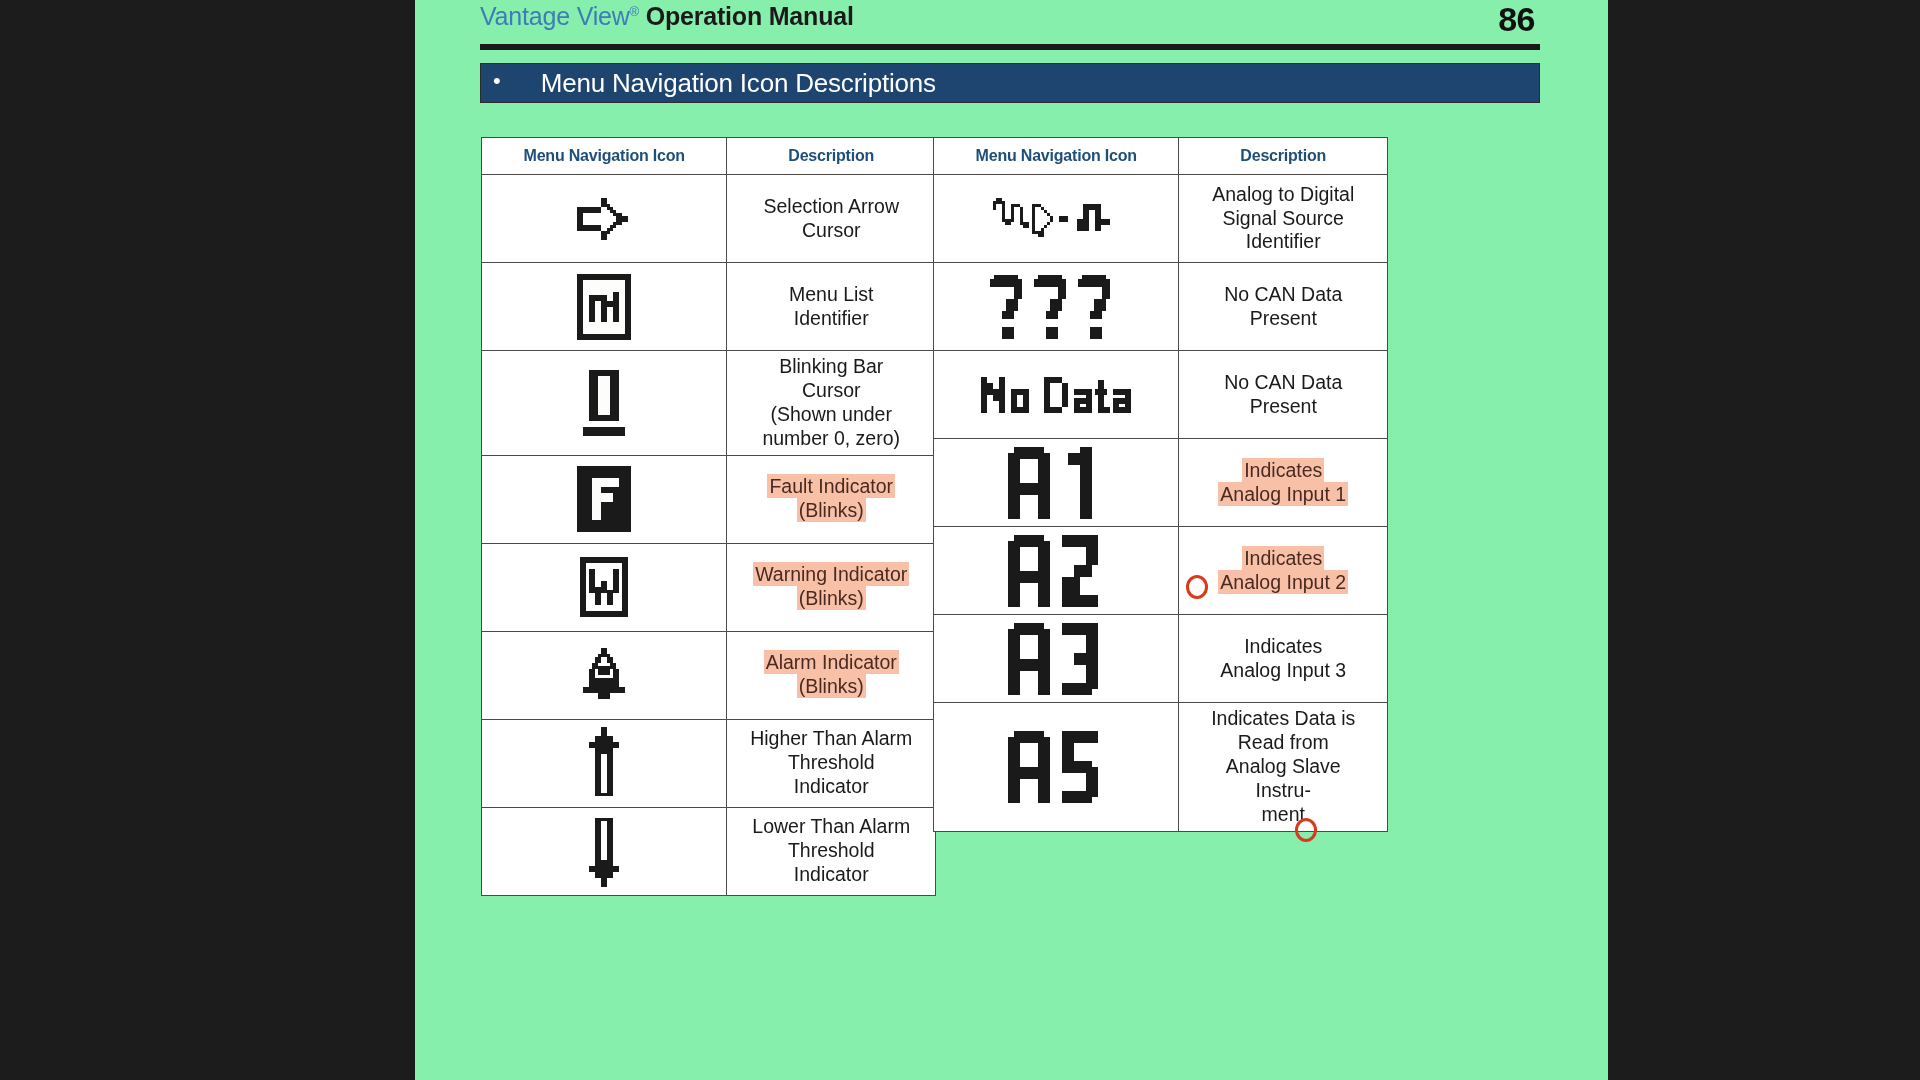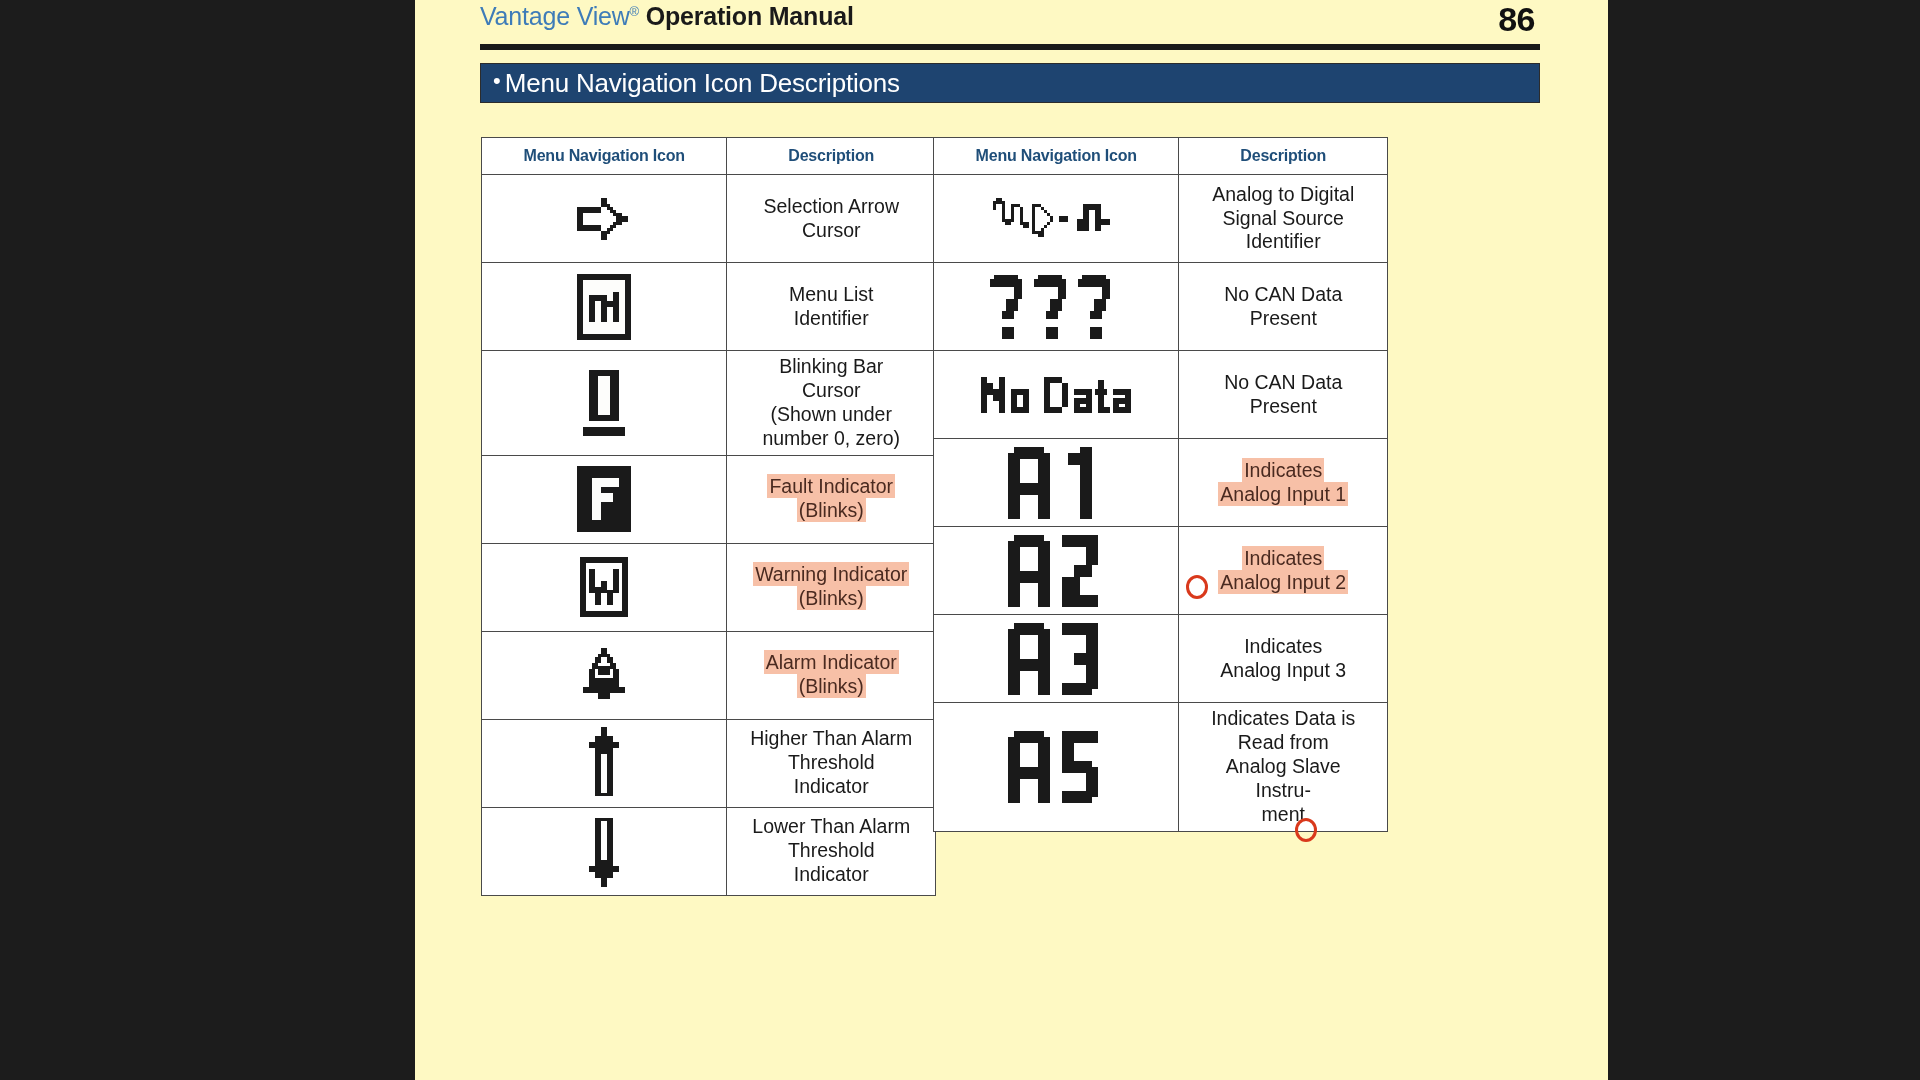--- a/index.html
+++ b/index.html
@@ -12,21 +12,21 @@
   }
   #viewport {
     position: relative;
     width: 1920px; height: 1080px;
     background: #1c1c1c;
   }
   
   #page {
     position: absolute;
     left: 415px; top: 0; width: 1193px; height: 1080px;
-    background: #fef9c3;
+    background: #86efac;
   }
 
   
   #header {
     position: absolute;
     left: 65px; top: 0px; width: 1060px; height: 46px;
   }
   #doc-title {
     position: absolute; left: 0; top: 2px;
     font-size: 25px;
@@ -70,20 +70,21 @@
     display: flex; align-items: center;
     padding-left: 12px;
   }
   #section-banner .bullet {
     color: #ffffff; font-size: 22px; line-height: 1;
     margin-right: 4px; position: relative; top: -2px;
   }
   #section-banner .title {
     color: #ffffff; font-size: 26px; letter-spacing: -0.2px;
     white-space: nowrap;
+    margin-left: 36px;
   }
 
   
   .nav-table {
     position: absolute;
     border-collapse: collapse;
     background: #ffffff;
   }
   #table-left  { left: 66px;  top: 137px; width: 455px; }
   #table-right { left: 518px; top: 137px; width: 455px; }

